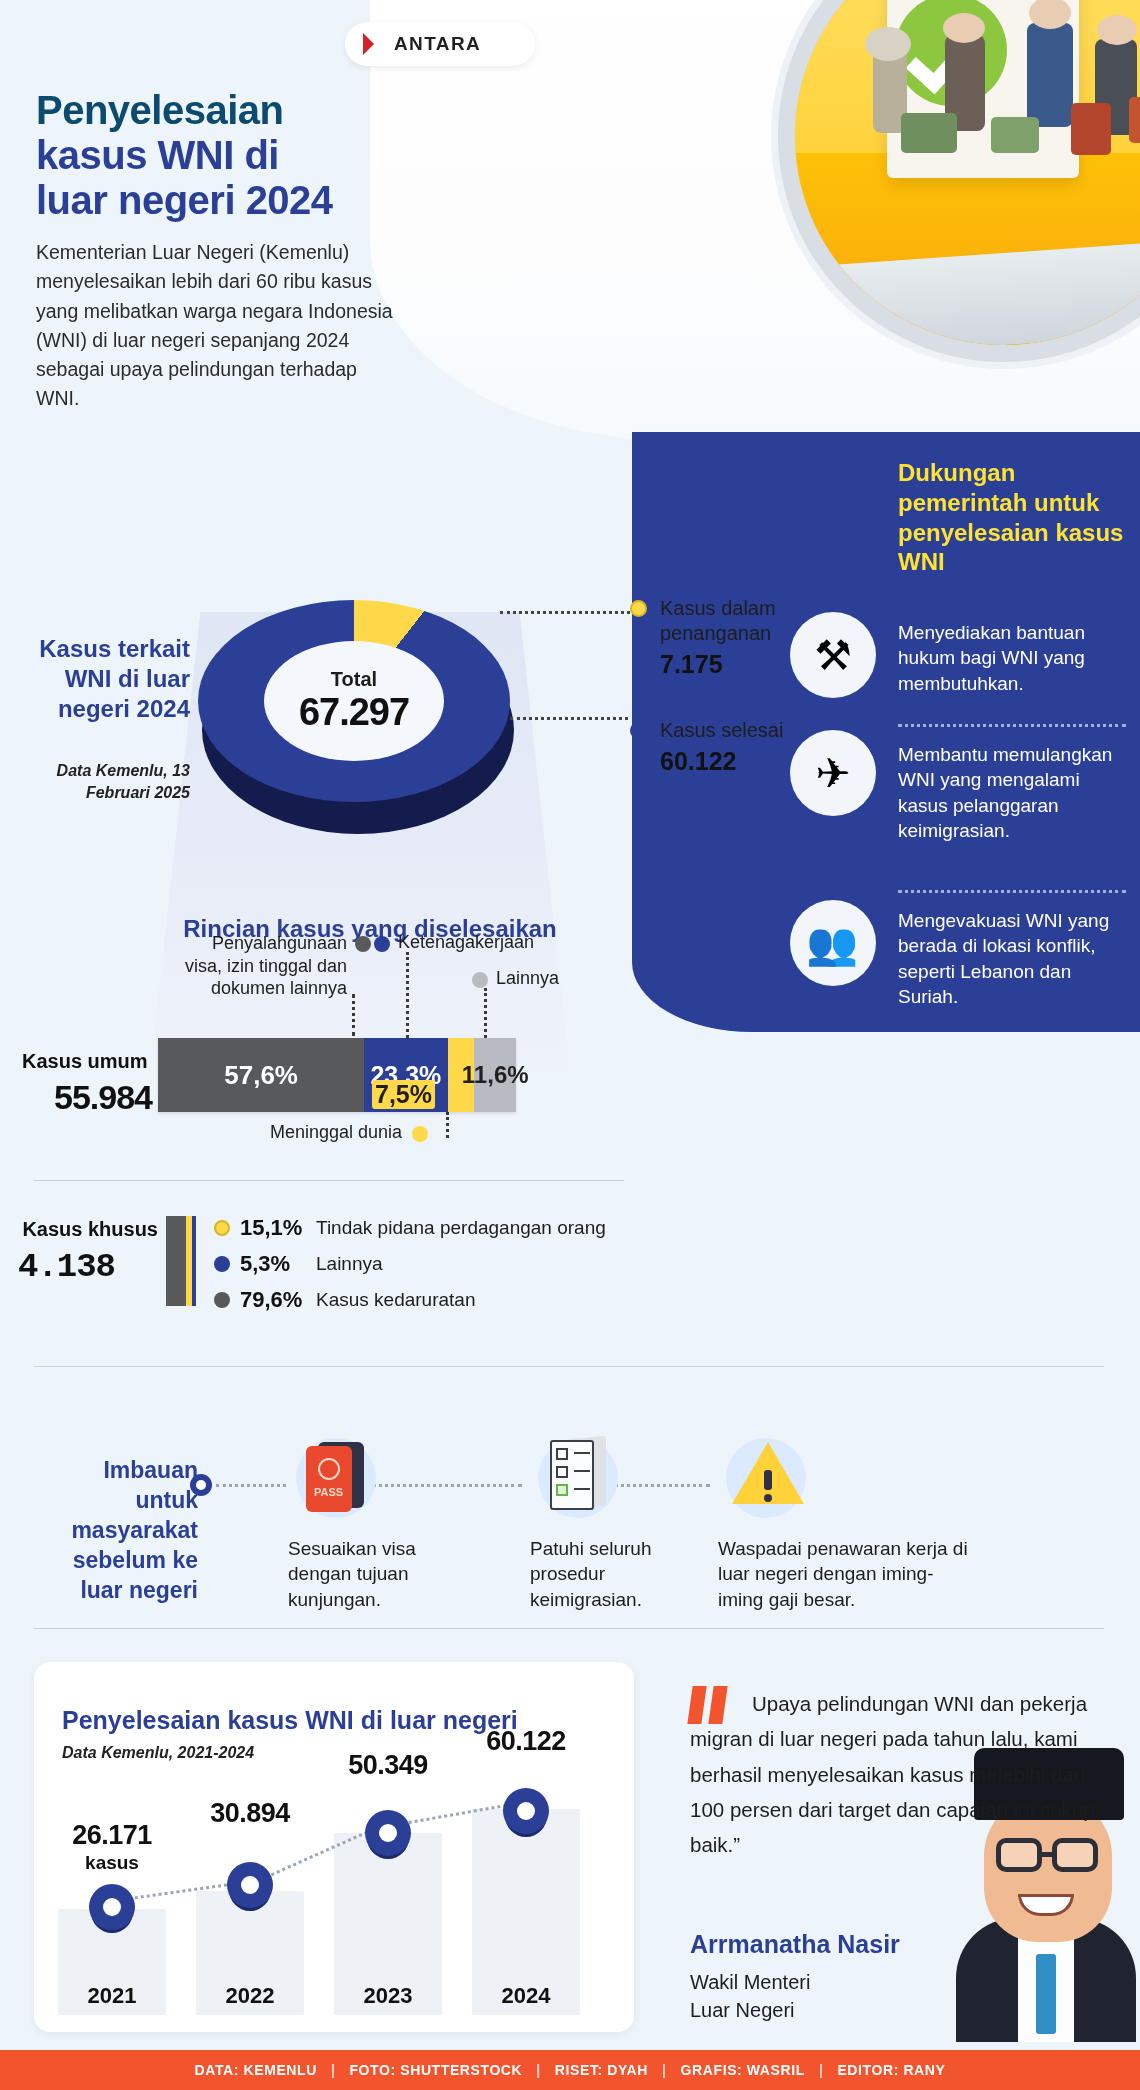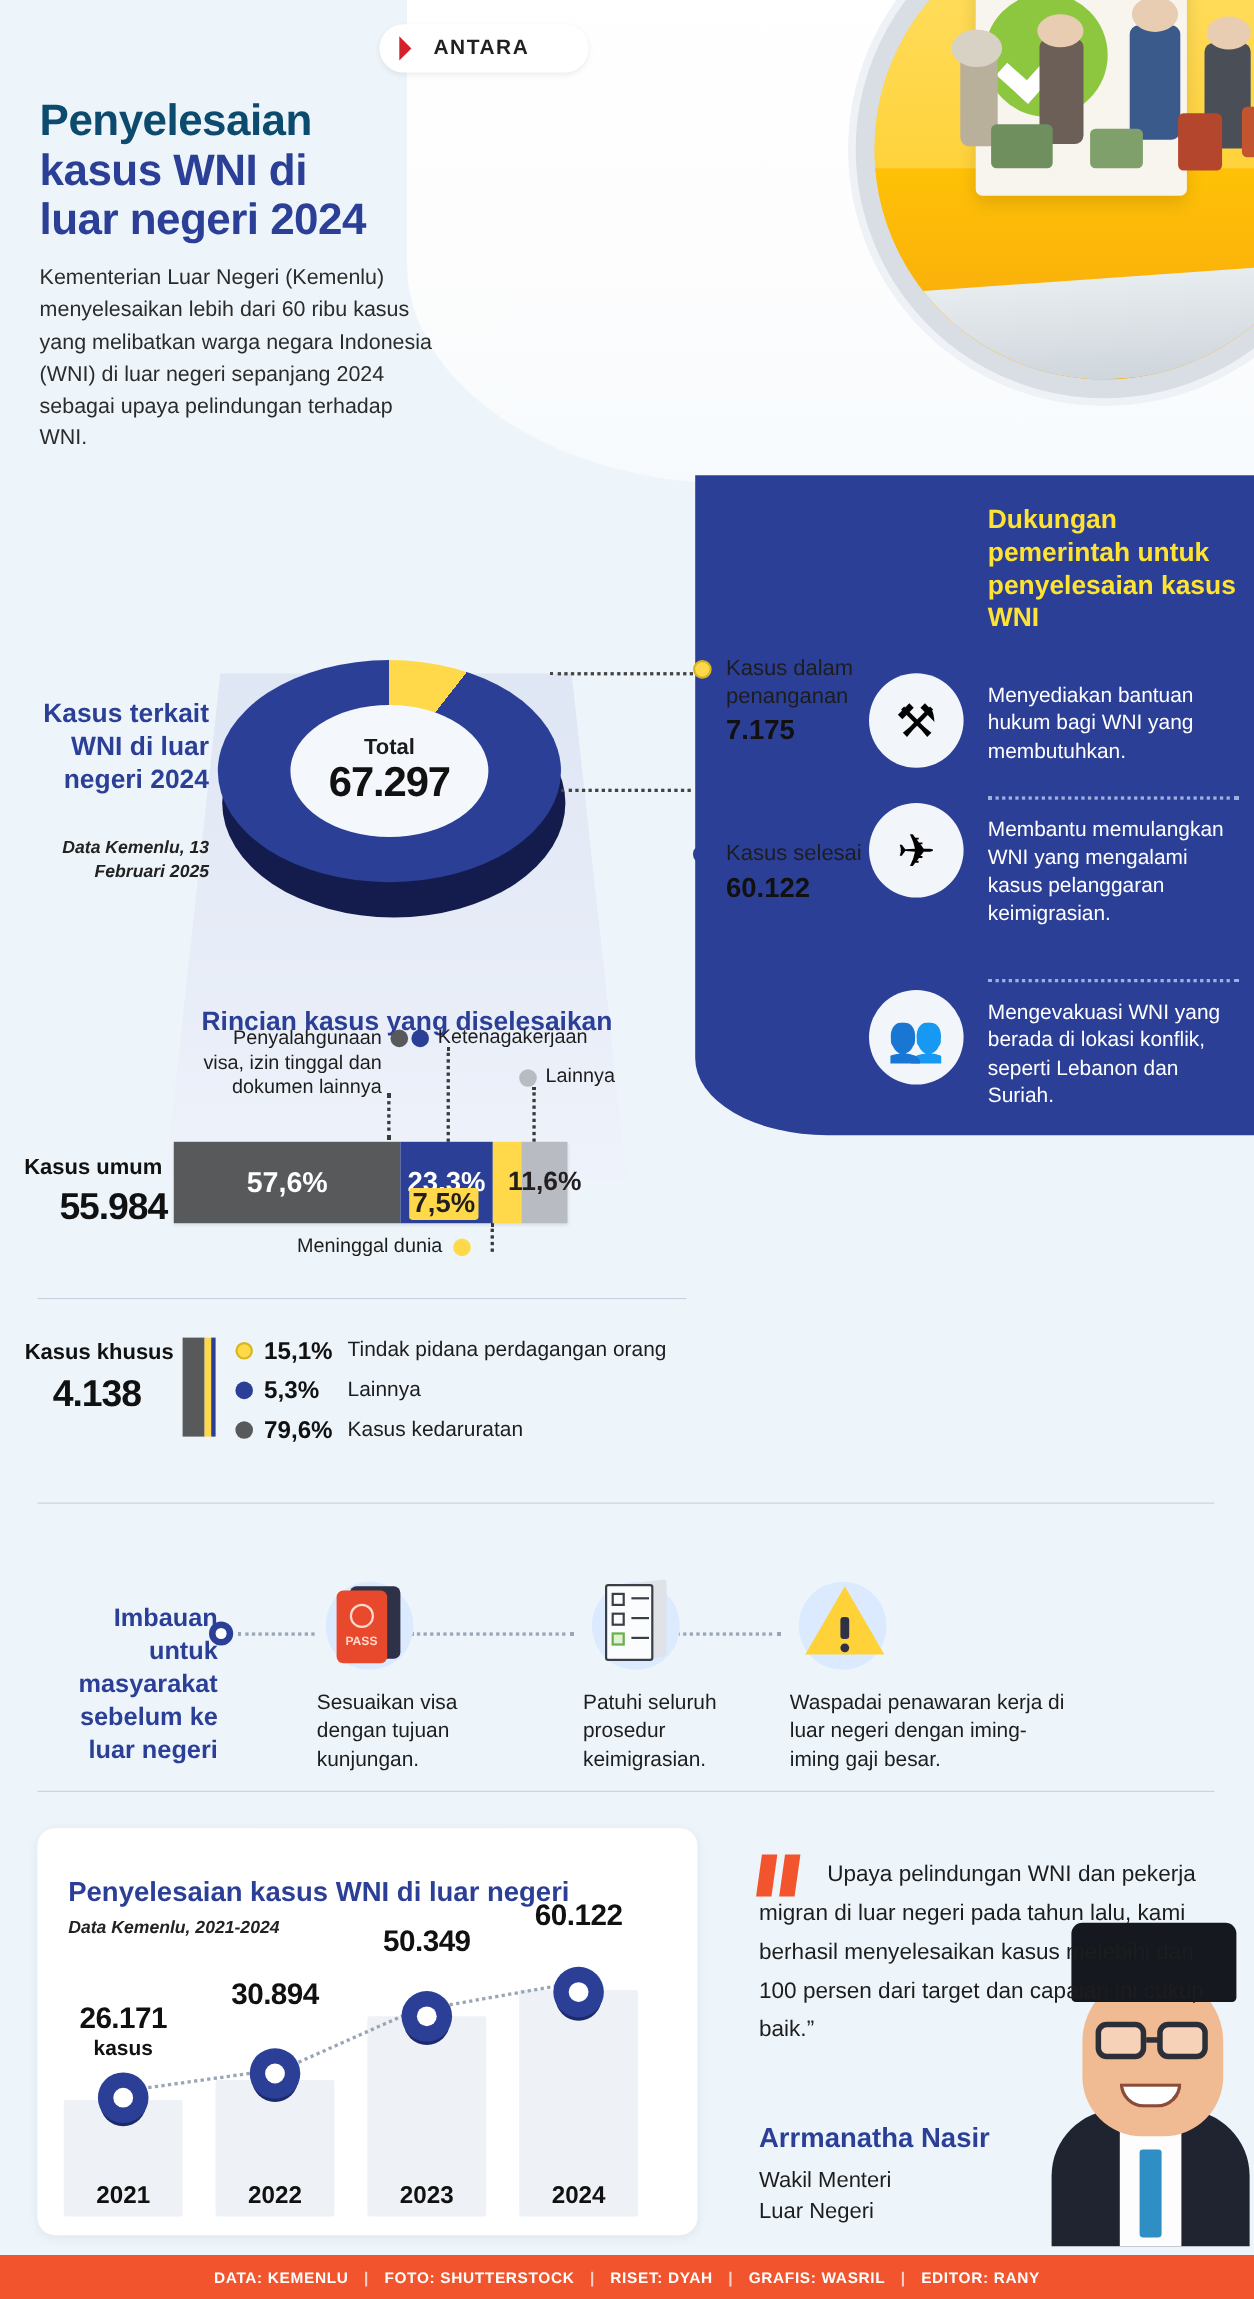--- a/index.html
+++ b/index.html
@@ -146,22 +146,22 @@
   .meninggal{
     position:absolute; left:270px; top:1122px; z-index:6; font-size:18px; color:#1d1d1d;
   }
   .meninggal .bullet{ position:absolute; right:-26px; top:4px; width:16px;height:16px;border-radius:50%;background:#ffd94a;border:2px solid #dcb a00;}
 
   .divider{ position:absolute; left:34px; width:590px; border-top:1px solid #c7d1de; z-index:5;}
 
   
   .khusus-lbl{ position:absolute; left:18px; top:1218px; width:140px; text-align:right; z-index:5;
     font-size:20px; font-weight:bold; color:#111;}
-  .khusus-num{ position:absolute; left:18px; top:1248px; width:140px; text-align:center; z-index:5;
-    font-size:34px; font-weight:bold; color:#111; letter-spacing:-1px;}
+  .khusus-num{ position:absolute; left:18px; top:1248px; width:140px; text-align:left; z-index:5;
+    font-size:34px; font-weight:bold; color:#111; letter-spacing:-1px;font-family:Liberation Mono, monospace;}
   .kbwrap{ position:absolute; left:166px; top:1216px; width:30px; height:90px; display:flex; z-index:5;}
   .kb-gray{ background:#58595b; width:20px; height:100%;}
   .kb-yellow{ background:#ffd94a; width:6px; height:100%;}
   .kb-blue{ background:#2b3f97; width:4px; height:100%;}
   .khusus-list{ position:absolute; left:214px; top:1210px; z-index:5;}
   .kl-row{ display:flex; align-items:center; gap:10px; height:36px;}
   .kl-dot{ width:16px;height:16px;border-radius:50%;}
   .kl-pct{ font-size:22px; font-weight:bold; color:#111; width:66px;}
   .kl-txt{ font-size:19px; color:#1d1d1d;}
 
@@ -292,21 +292,21 @@
       <div class="t1">Total</div>
       <div class="t2">67.297</div>
     </div>
   </div>
 
   <div class="leg" style="left:660px; top:596px; width:160px;">
     <span class="dot" style="background:#ffd94a; border:2px solid #d8b61f;"></span>
     <div class="txt">Kasus dalam penanganan</div>
     <div class="num">7.175</div>
   </div>
-  <div class="leg" style="left:660px; top:718px; width:150px;margin-top:46px;">
+  <div class="leg" style="left:660px; top:718px; width:150px;">
     <span class="dot" style="background:#2b3f97;"></span>
     <div class="txt">Kasus selesai</div>
     <div class="num">60.122</div>
   </div>
   <div style="position:absolute;left:500px;top:594px;width:130px;height:20px;border-bottom:3px dotted #444;z-index:4;"></div>
   <div style="position:absolute;left:510px;top:700px;width:118px;height:20px;border-bottom:3px dotted #444;z-index:4;"></div>
 
   <div class="rincian-title">Rincian kasus yang diselesaikan</div>
 
   <div class="lg1">

